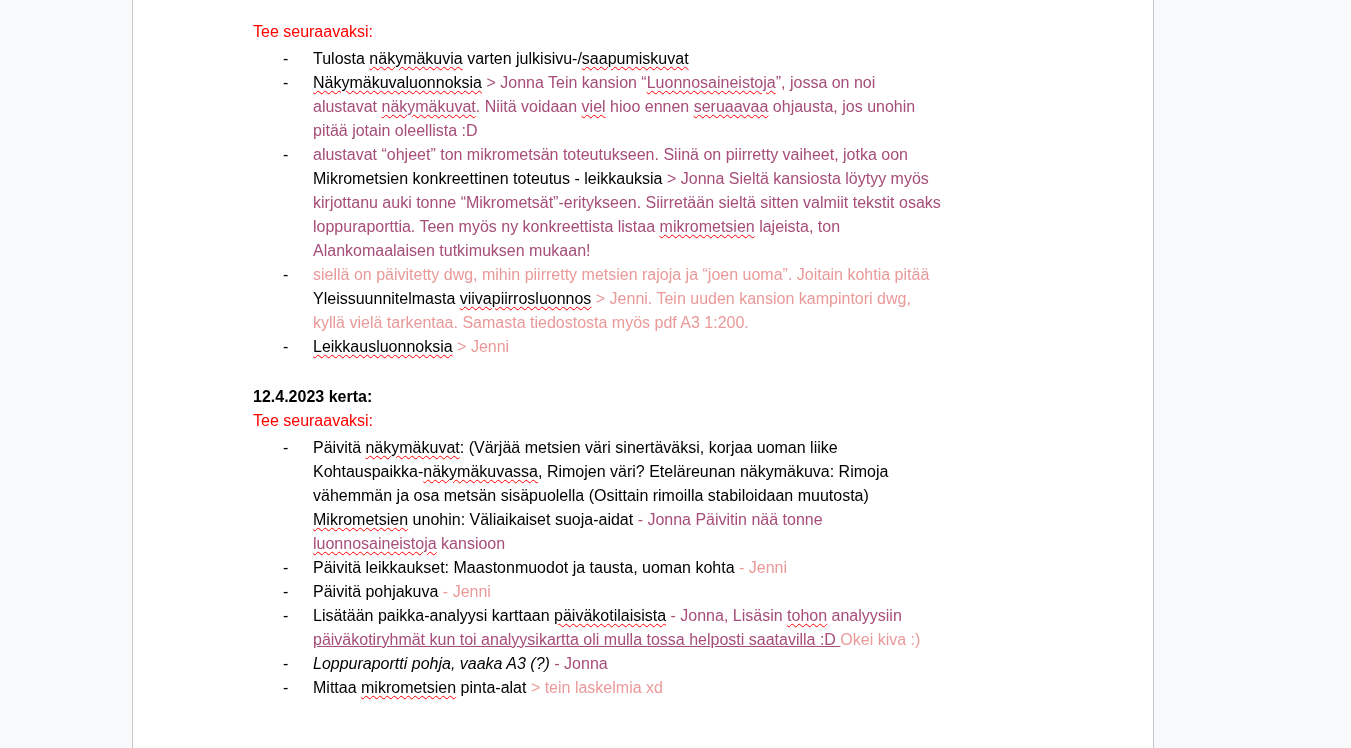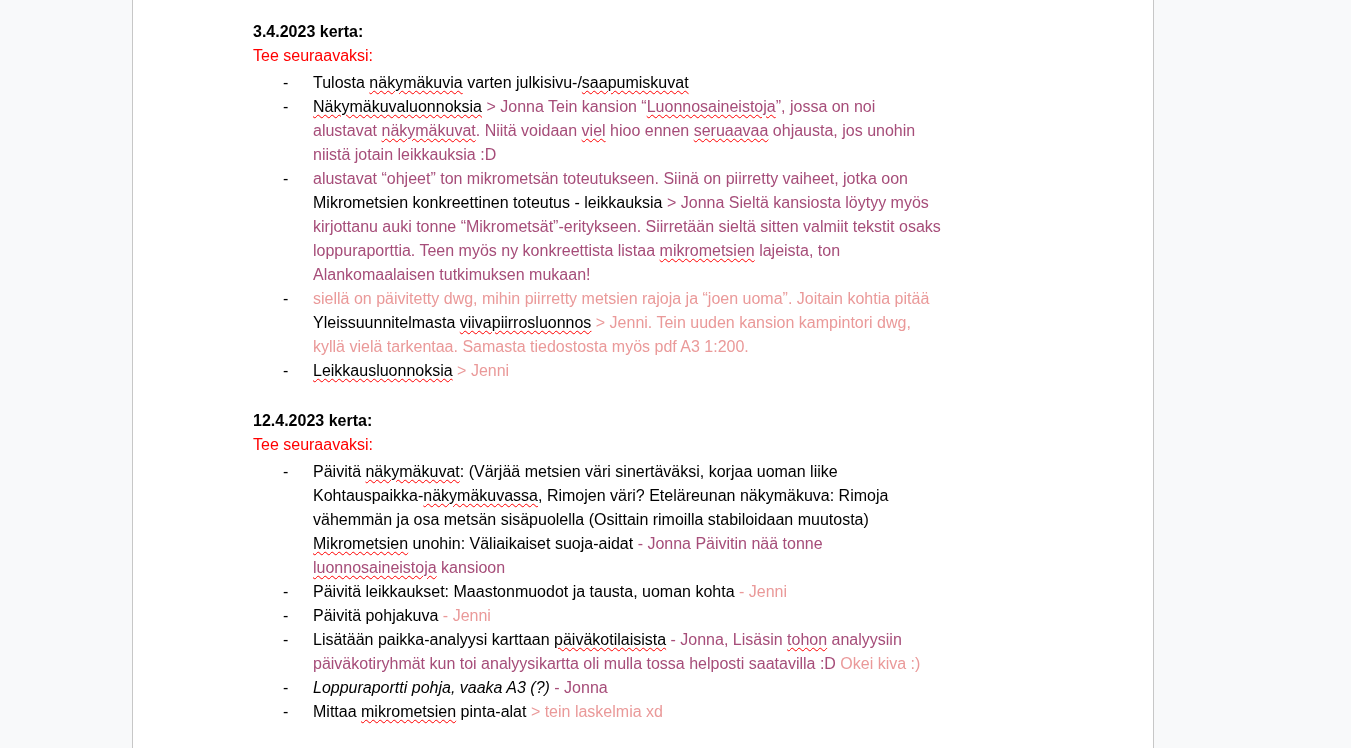--- a/index.html
+++ b/index.html
@@ -45,32 +45,31 @@
     text-underline-offset: 2px;
   }
 </style>
 </head>
 <body style="background: rgb(248, 249, 250);">
 
 <div class="workspace">
   <div class="page" style="background: rgb(255, 255, 255); border-left-color: rgb(199, 199, 199); border-right-color: rgb(199, 199, 199);">
     <div class="content">
         <div class="section">
-          <div class="section-title" style="color: rgb(0, 0, 0);">3.4.2023 kerta:</div>
           <div class="section-subtitle" style="color: rgb(255, 0, 0);">Tee seuraavaksi:</div>
           <div class="list">
             <div class="item">
               <span class="marker">-</span>
               <div class="line"><span class="seg" style="color: rgb(0, 0, 0);">Tulosta </span><span class="seg sp" style="color: rgb(0, 0, 0); text-decoration-color: rgb(255, 0, 0);">näkymäkuvia</span><span class="seg" style="color: rgb(0, 0, 0);"> varten julkisivu-/</span><span class="seg sp" style="color: rgb(0, 0, 0); text-decoration-color: rgb(255, 0, 0);">saapumiskuvat</span></div>
             </div>
             <div class="item">
               <span class="marker">-</span>
               <div class="line"><span class="seg sp" style="color: rgb(0, 0, 0); text-decoration-color: rgb(255, 0, 0);">Näkymäkuvaluonnoksia</span><span class="seg" style="color: rgb(0, 0, 0);"> </span><span class="seg" style="color: rgb(166, 77, 121);">&gt; Jonna Tein kansion “</span><span class="seg sp" style="color: rgb(166, 77, 121); text-decoration-color: rgb(255, 0, 0);">Luonnosaineistoja</span><span class="seg" style="color: rgb(166, 77, 121);">”, jossa on noi</span></div>
               <div class="line"><span class="seg" style="color: rgb(166, 77, 121);">alustavat </span><span class="seg sp" style="color: rgb(166, 77, 121); text-decoration-color: rgb(255, 0, 0);">näkymäkuvat</span><span class="seg" style="color: rgb(166, 77, 121);">. Niitä voidaan </span><span class="seg sp" style="color: rgb(166, 77, 121); text-decoration-color: rgb(255, 0, 0);">viel</span><span class="seg" style="color: rgb(166, 77, 121);"> hioo ennen </span><span class="seg sp" style="color: rgb(166, 77, 121); text-decoration-color: rgb(255, 0, 0);">seruaavaa</span><span class="seg" style="color: rgb(166, 77, 121);"> ohjausta, jos unohin</span></div>
-              <div class="line"><span class="seg" style="color: rgb(166, 77, 121);">niistä jotain leikkauksia :D</span></div>
+              <div class="line"><span class="seg" style="color: rgb(166, 77, 121);">pitää jotain oleellista :D</span></div>
             </div>
             <div class="item">
               <span class="marker">-</span>
               <div class="line"><span class="seg" style="color: rgb(166, 77, 121);">alustavat “ohjeet” ton mikrometsän toteutukseen. Siinä on piirretty vaiheet, jotka oon</span></div>
               <div class="line"><span class="seg" style="color: rgb(0, 0, 0);">Mikrometsien konkreettinen toteutus - leikkauksia </span><span class="seg" style="color: rgb(166, 77, 121);">&gt; Jonna Sieltä kansiosta löytyy myös</span></div>
               <div class="line"><span class="seg" style="color: rgb(166, 77, 121);">kirjottanu auki tonne “Mikrometsät”-eritykseen. Siirretään sieltä sitten valmiit tekstit osaks</span></div>
               <div class="line"><span class="seg" style="color: rgb(166, 77, 121);">loppuraporttia. Teen myös ny konkreettista listaa </span><span class="seg sp" style="color: rgb(166, 77, 121); text-decoration-color: rgb(255, 0, 0);">mikrometsien</span><span class="seg" style="color: rgb(166, 77, 121);"> lajeista, ton</span></div>
               <div class="line"><span class="seg" style="color: rgb(166, 77, 121);">Alankomaalaisen tutkimuksen mukaan!</span></div>
             </div>
             <div class="item">
@@ -101,21 +100,21 @@
               <span class="marker">-</span>
               <div class="line"><span class="seg" style="color: rgb(0, 0, 0);">Päivitä leikkaukset: Maastonmuodot ja tausta, uoman kohta </span><span class="seg" style="color: rgb(234, 153, 153);">- Jenni</span></div>
             </div>
             <div class="item">
               <span class="marker">-</span>
               <div class="line"><span class="seg" style="color: rgb(0, 0, 0);">Päivitä pohjakuva </span><span class="seg" style="color: rgb(234, 153, 153);">- Jenni</span></div>
             </div>
             <div class="item">
               <span class="marker">-</span>
               <div class="line"><span class="seg" style="color: rgb(0, 0, 0);">Lisätään paikka-analyysi karttaan </span><span class="seg sp" style="color: rgb(0, 0, 0); text-decoration-color: rgb(255, 0, 0);">päiväkotilaisista</span><span class="seg" style="color: rgb(0, 0, 0);"> </span><span class="seg" style="color: rgb(166, 77, 121);">- Jonna, Lisäsin </span><span class="seg sp" style="color: rgb(166, 77, 121); text-decoration-color: rgb(255, 0, 0);">tohon</span><span class="seg" style="color: rgb(166, 77, 121);"> analyysiin</span></div>
-              <div class="line"><span class="seg" style="color: rgb(166, 77, 121);">päiväkotiryhmät kun toi analyysikartta oli mulla tossa helposti saatavilla :D </span><span class="seg" style="color: rgb(234, 153, 153);">Okei kiva :)</span></div>
+              <div class="line"><span class="seg" style="color: rgb(166, 77, 121); text-decoration: underline;">päiväkotiryhmät kun toi analyysikartta oli mulla tossa helposti saatavilla :D </span><span class="seg" style="color: rgb(234, 153, 153);">Okei kiva :)</span></div>
             </div>
             <div class="item">
               <span class="marker">-</span>
               <div class="line"><span class="seg" style="color: rgb(0, 0, 0); font-style: italic;">Loppuraportti pohja, vaaka A3 (?) </span><span class="seg" style="color: rgb(166, 77, 121);">- Jonna</span></div>
             </div>
             <div class="item">
               <span class="marker">-</span>
               <div class="line"><span class="seg" style="color: rgb(0, 0, 0);">Mittaa </span><span class="seg sp" style="color: rgb(0, 0, 0); text-decoration-color: rgb(255, 0, 0);">mikrometsien</span><span class="seg" style="color: rgb(0, 0, 0); text-align: right;"> pinta-alat </span><span class="seg" style="color: rgb(234, 153, 153);">&gt; tein laskelmia xd</span></div>
             </div>
           </div>

